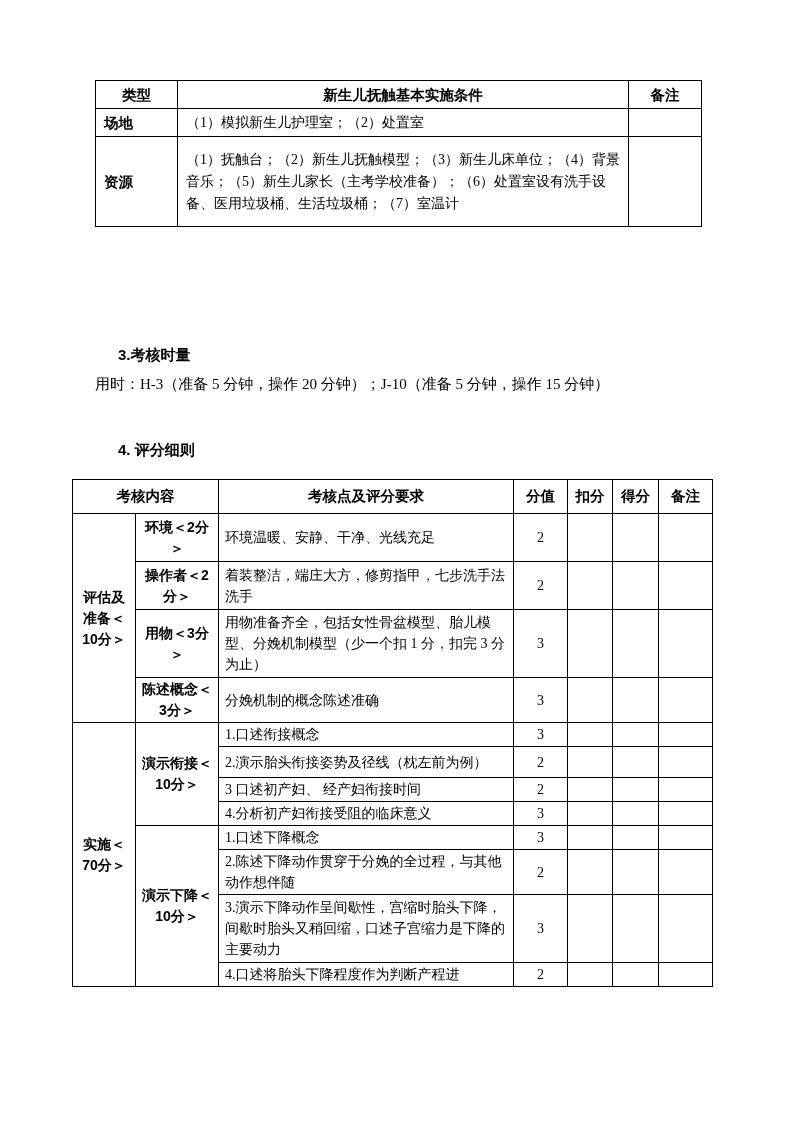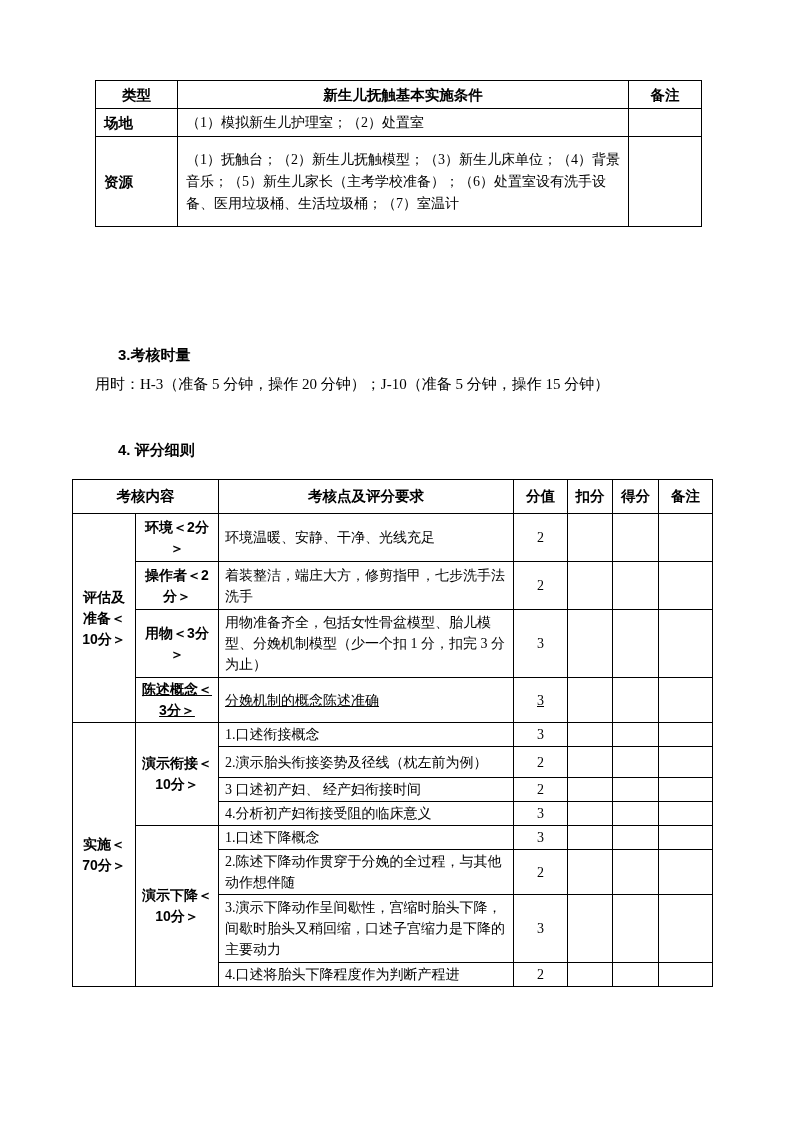--- a/index.html
+++ b/index.html
@@ -65,21 +65,21 @@
     font-family: "Liberation Sans", "DejaVu Sans", sans-serif;
     font-weight: bold; text-align: center;
   }
   .t2 tr.hr { height: 34px; }
   .t2 tr.hr th { font-size: 14.5px; }
   .t2 td.point { text-align: left; padding-left: 6px; }
   .t2 td.score { text-align: center; }
   .t2 td.blank { background: #fff; }
   .t2 tr.h48 { height: 48px; }
   .t2 tr.h68 { height: 68px; }
-  .t2 tr.h40 { height: 40px; text-decoration: underline; }
+  .t2 tr.h40 { height: 40px; }
   .t2 tr.h45 { height: 31px; }
   .t2 tr.h23 { height: 23px; }
   .t2 tr.h22 { height: 22px; }
 
   
   .page-number {
     position: absolute; top: 1040px; left: 0; width: 100%;
     text-align: center; font-size: 13px;
   }
 </style>

